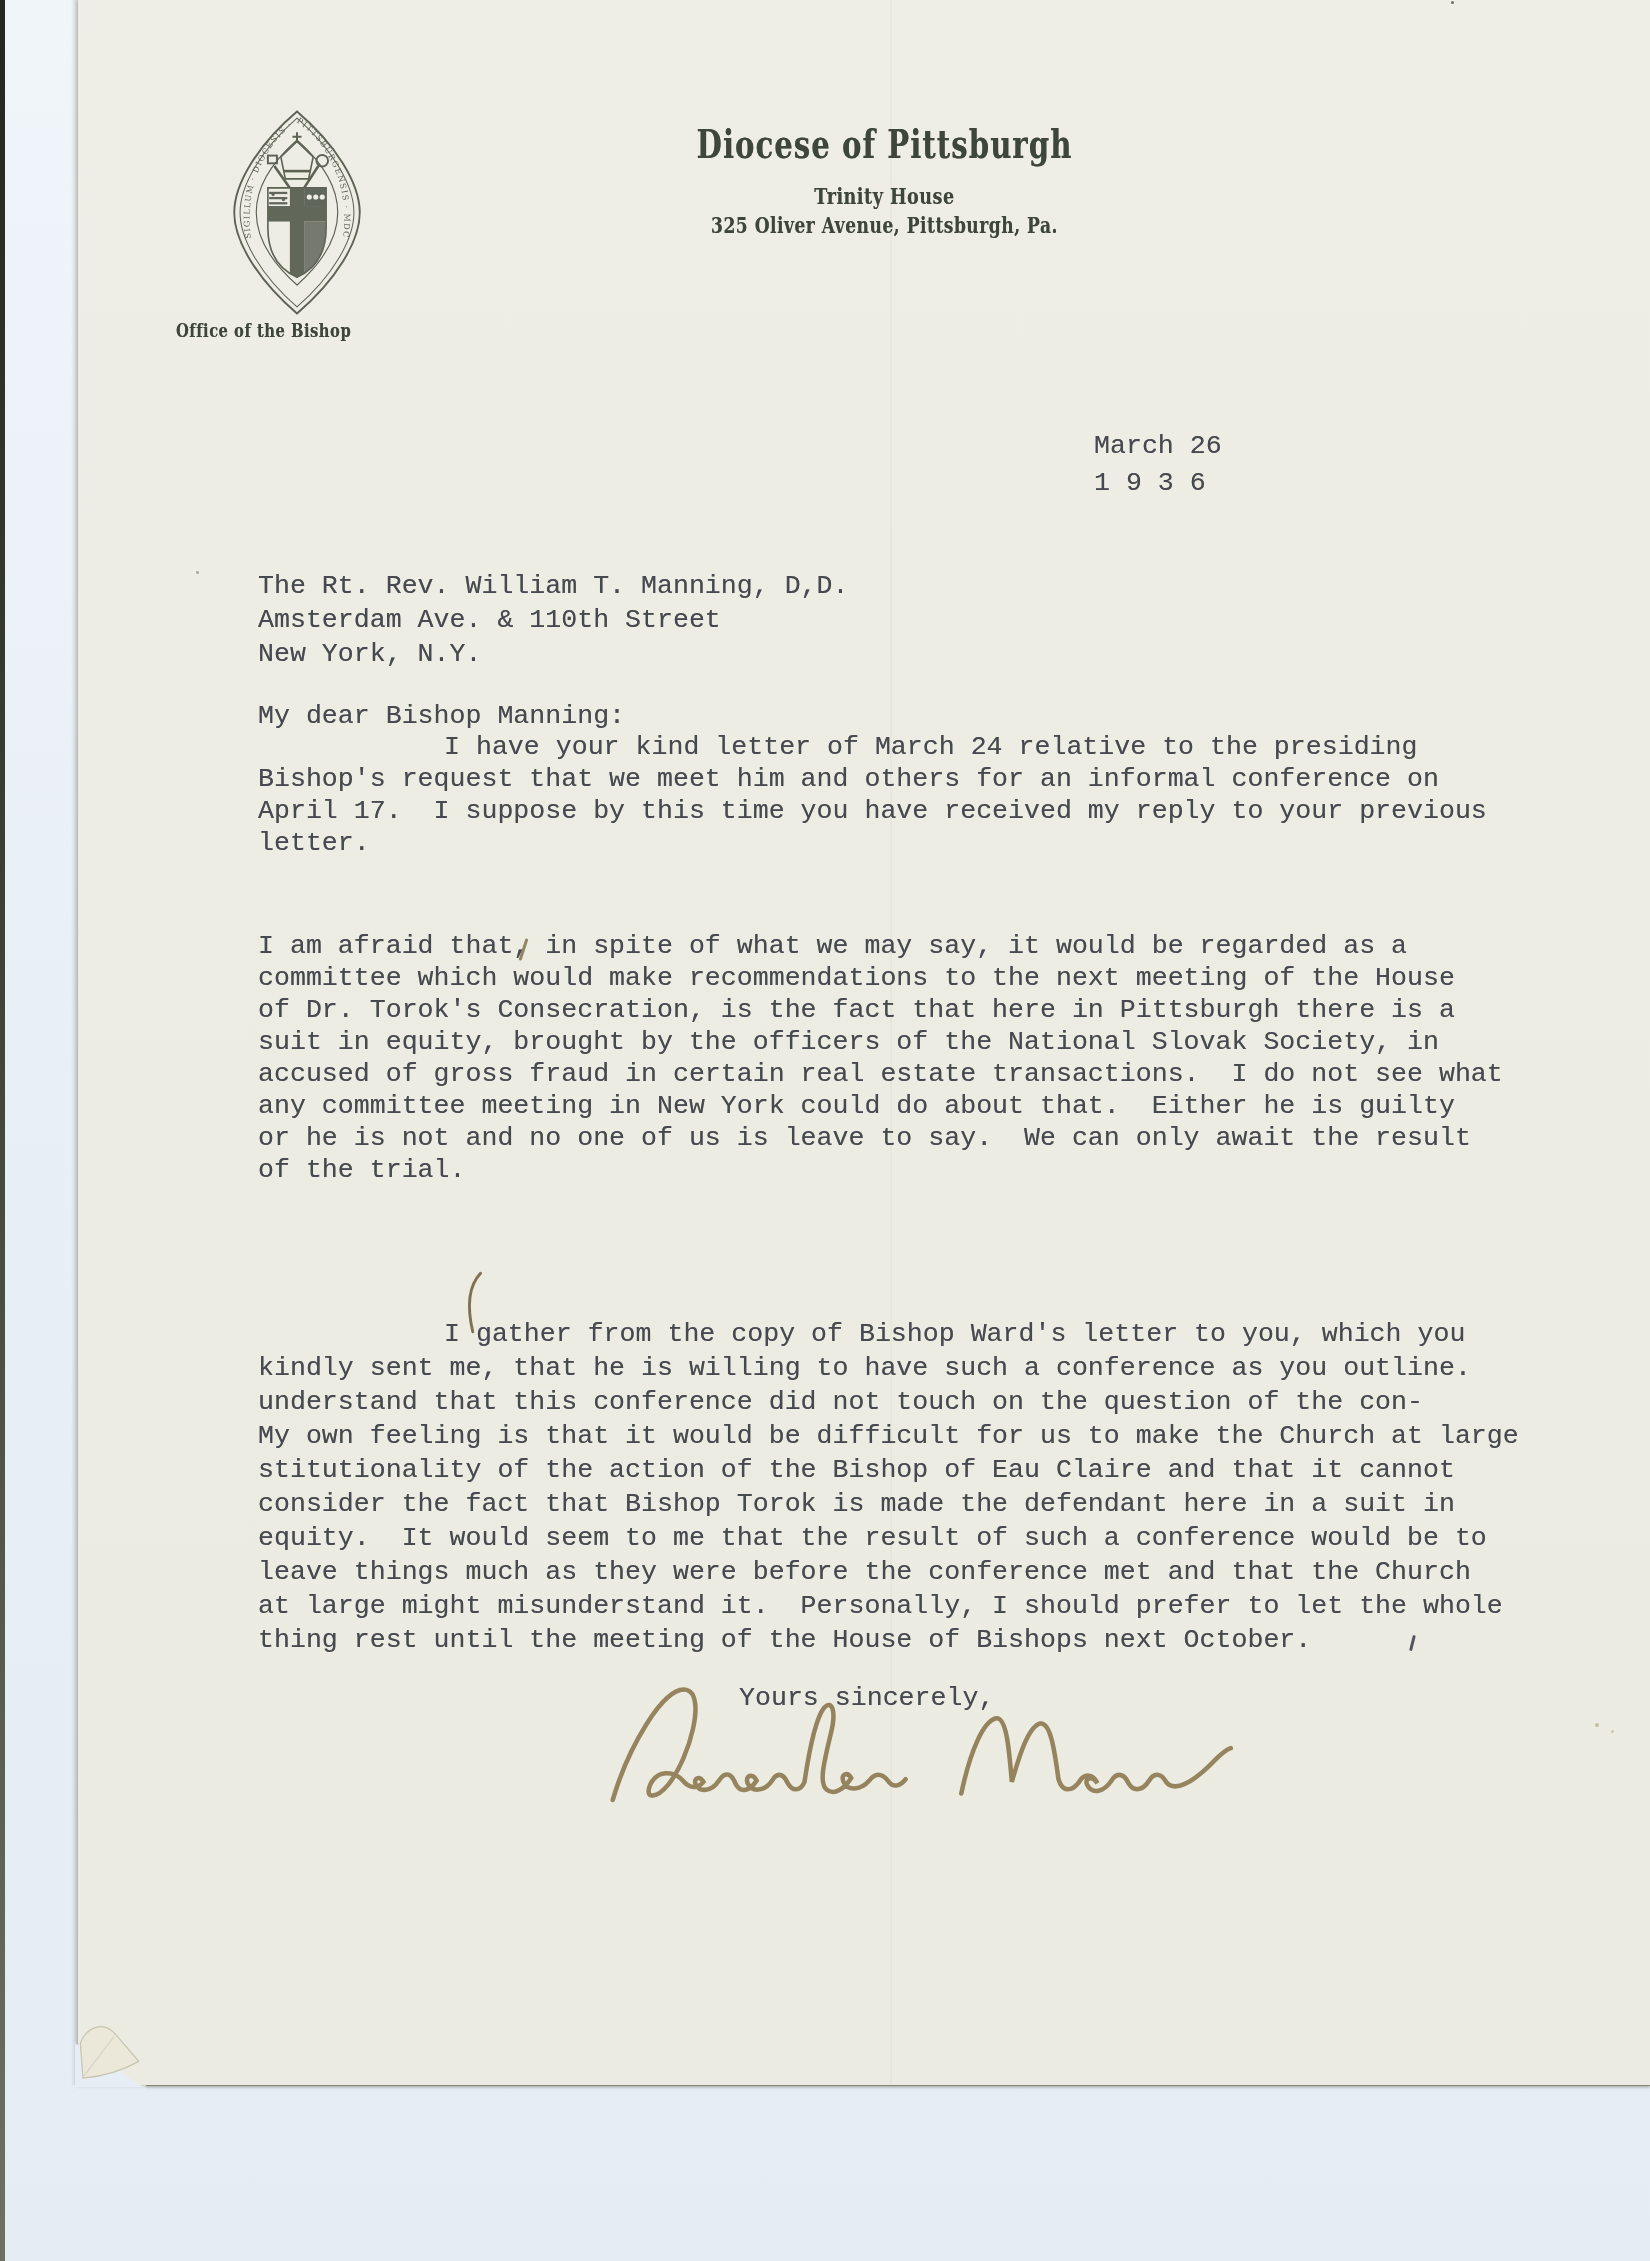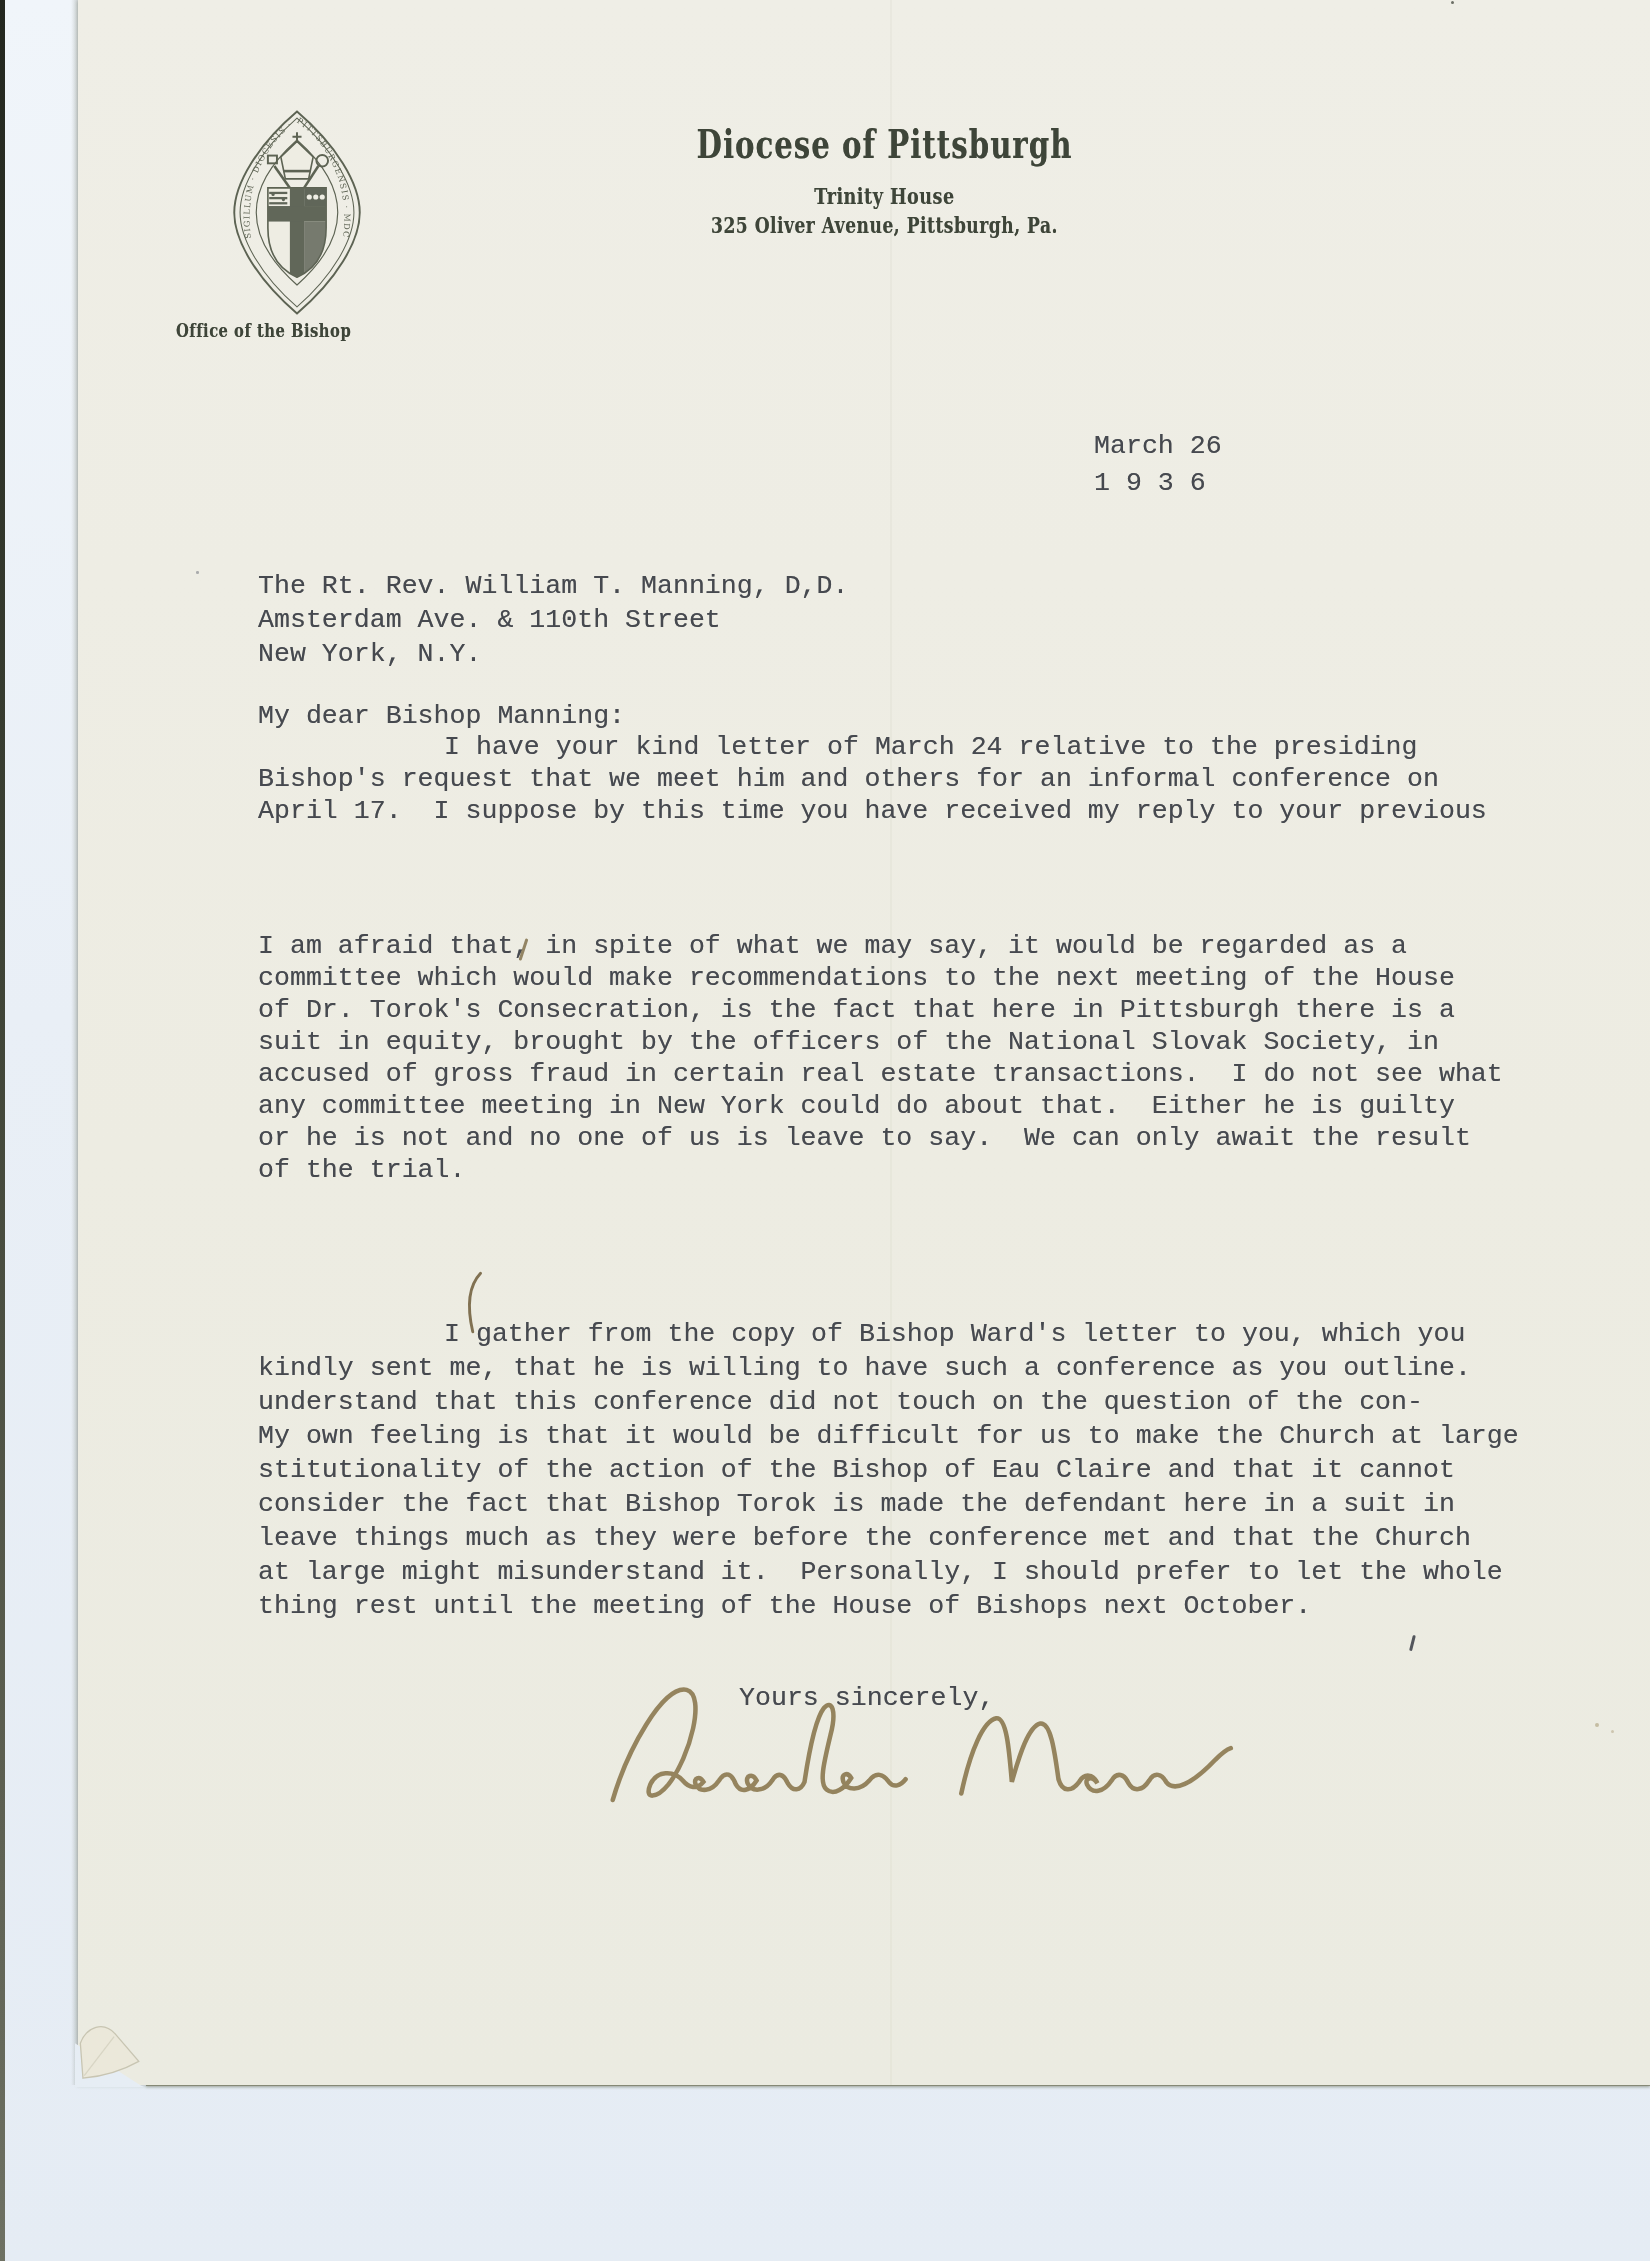--- a/index.html
+++ b/index.html
@@ -125,40 +125,42 @@
     <div>Amsterdam Ave. &amp; 110th Street</div>
     <div>New York, N.Y.</div>
   </div>
 
   <div id="salutation" class="tw">My dear Bishop Manning:</div>
 
   <div id="para1" class="tw">
     <div class="first">I have your kind letter of March 24 relative to the presiding</div>
     <div>Bishop's request that we meet him and others for an informal conference on</div>
     <div>April 17.  I suppose by this time you have received my reply to your previous</div>
+    <div>letter.</div>
   </div>
 
   <div id="para2" class="tw">
     <div>I am afraid that, in spite of what we may say, it would be regarded as a</div>
     <div>committee which would make recommendations to the next meeting of the House</div>
     <div>of Dr. Torok's Consecration, is the fact that here in Pittsburgh there is a</div>
     <div>suit in equity, brought by the officers of the National Slovak Society, in</div>
     <div>accused of gross fraud in certain real estate transactions.  I do not see what</div>
     <div>any committee meeting in New York could do about that.  Either he is guilty</div>
     <div>or he is not and no one of us is leave to say.  We can only await the result</div>
     <div>of the trial.</div>
   </div>
 
   <div id="para3" class="tw">
     <div class="first">I gather from the copy of Bishop Ward's letter to you, which you</div>
     <div>kindly sent me, that he is willing to have such a conference as you outline.</div>
     <div>understand that this conference did not touch on the question of the con-</div>
     <div>My own feeling is that it would be difficult for us to make the Church at large</div>
     <div>stitutionality of the action of the Bishop of Eau Claire and that it cannot</div>
     <div>consider the fact that Bishop Torok is made the defendant here in a suit in</div>
+    <div>equity.  It would seem to me that the result of such a conference would be to</div>
     <div>leave things much as they were before the conference met and that the Church</div>
     <div>at large might misunderstand it.  Personally, I should prefer to let the whole</div>
     <div>thing rest until the meeting of the House of Bishops next October.</div>
   </div>
 
   <div id="closing" class="tw">Yours sincerely,</div>
 
   <svg id="signature" viewBox="0 0 1020 230">
     <title>Alexander Mann</title>
     <g fill="none" stroke="#8d7b52" stroke-width="7" stroke-linecap="round" opacity=".92">

